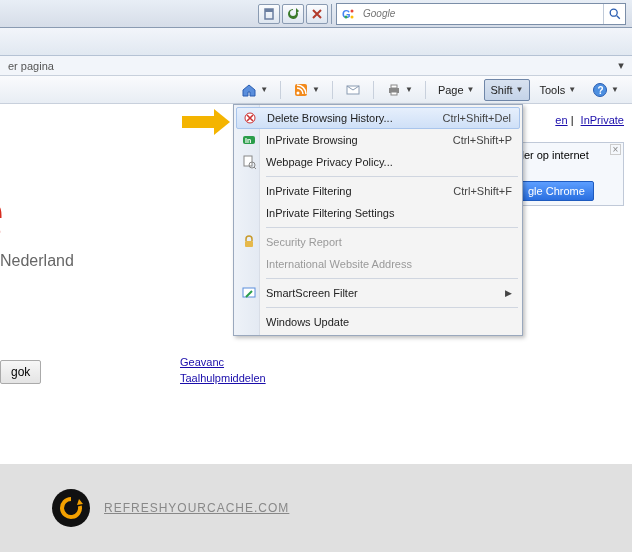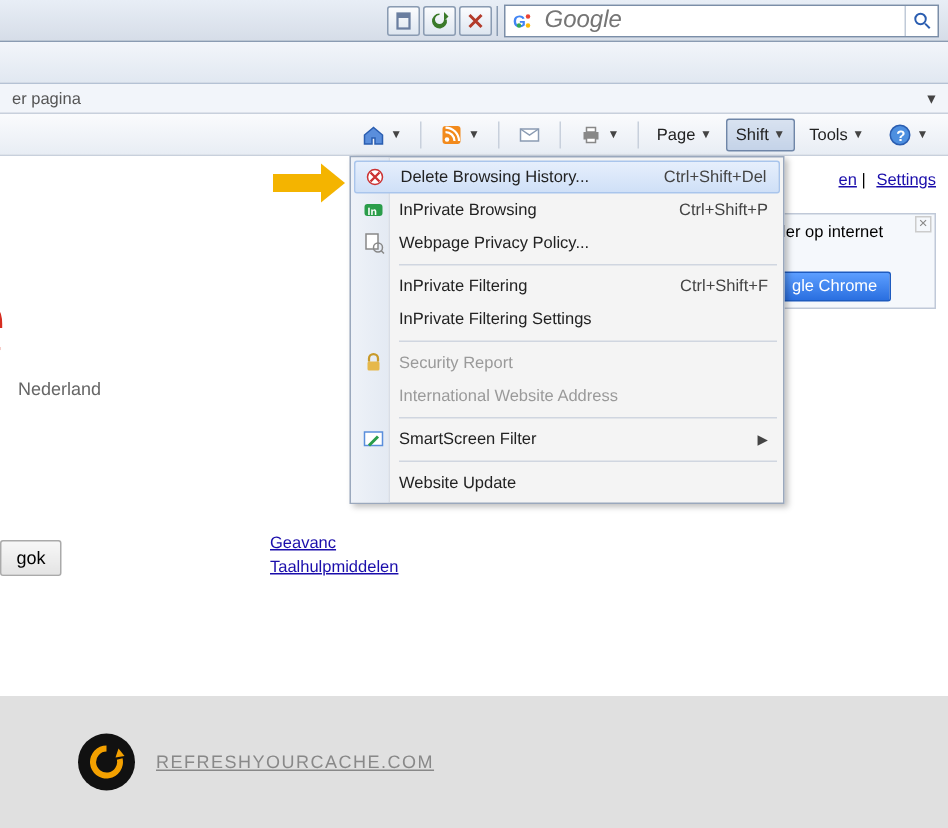--- a/index.html
+++ b/index.html
@@ -3,36 +3,36 @@
 <meta charset="utf-8">
 <style>
 * { margin: 0; padding: 0; box-sizing: border-box; }
 body { font-family: "Segoe UI", Tahoma, sans-serif; font-size: 11px; background: #fff; width: 632px; height: 552px; position: relative; overflow: hidden; }
 .topbar { height: 28px; background: linear-gradient(#e8eef6, #d6dde8); border-bottom: 1px solid #8a9bb2; display: flex; align-items: center; }
 .topbar-left { flex: 1; }
 .addr-divider { width: 1px; height: 20px; background: #8a9bb2; margin: 0 2px; }
 .nav-btn { width: 22px; height: 20px; border: 1px solid #8a9bb2; background: linear-gradient(#fbfcfe, #dee6f0); display: flex; align-items: center; justify-content: center; margin: 0 1px; border-radius: 2px; }
 .search-box { flex: 0 0 290px; height: 22px; background: #fff; border: 1px solid #7b8ea8; margin: 0 6px 0 2px; display: flex; align-items: center; position: relative; }
 .search-icon-g { width: 16px; height: 16px; margin: 0 4px; background: #fff; display: flex; align-items: center; justify-content: center; font-weight: bold; font-size: 12px; }
-.search-input { border: none; outline: none; flex: 1; font-size: 16px; font-style: italic; color: #888; padding: 0 2px; }
+.search-input { border: none; outline: none; flex: 1; font-size: 10px; font-style: italic; color: #888; padding: 0 2px; }
 .search-mag { width: 22px; height: 20px; border-left: 1px solid #c0cad8; display: flex; align-items: center; justify-content: center; color: #2a5db0; }
 .tabbar { height: 28px; background: linear-gradient(#f2f5fa, #e1e8f1); border-bottom: 1px solid #b5c2d4; }
 .pagebar { height: 20px; background: #f2f5fa; border-bottom: 1px solid #c8d0dc; display: flex; align-items: center; padding: 0 4px; }
 .pagebar-text { color: #555; font-size: 11px; flex: 1; padding-left: 4px; }
 .pagebar-dd { width: 14px; height: 14px; color: #444; display:flex;align-items:center;justify-content:center;}
 .cmdbar { height: 28px; background: linear-gradient(#fafbfd, #e8edf4); border-bottom: 1px solid #c8d0dc; display: flex; align-items: center; justify-content: flex-end; padding: 0 6px; gap: 2px; }
 .cmd-btn { height: 22px; padding: 0 6px; display: flex; align-items: center; gap: 3px; border: 1px solid transparent; border-radius: 2px; color: #222; }
 .cmd-btn.pressed { border: 1px solid #6f86a8; background: linear-gradient(#d8e2f0, #c4d3e8); }
 .dd-arrow { font-size: 8px; color: #444; }
 .sep { width: 1px; height: 18px; background: #c8d0dc; margin: 0 3px; }
 .icon16 { width: 16px; height: 16px; display: flex; align-items: center; justify-content: center; }
 .content { position: relative; height: 356px; background: #fff; }
 .google-logo { position: absolute; left: -28px; top: 66px; font-family: Georgia, serif; font-size: 72px; }
 .gl-e { color: #d62d20; font-family: Georgia, serif; }
-.nederland { position: absolute; left: 12px; top: 148px; font-size: 12px; color: #666; }
+.nederland { position: absolute; left: 0; top: 148px; font-size: 16px; color: #666; }
 .links-col { position: absolute; left: 180px; top: 222px; font-size: 11px; margin-top: 28px; }
 .links-col a { color: #1a0dab; text-decoration: underline; display: block; line-height: 16px; }
 .gok-btn { position: absolute; left: 0; top: 256px; padding: 4px 10px; background: linear-gradient(#f7f7f7, #e4e4e4); border: 1px solid #aaa; border-radius: 2px; font-size: 12px; }
 .promo-box { position: absolute; right: 8px; top: 38px; width: 112px; height: 64px; border: 1px solid #c0c9d8; background: #f5f8fc; padding: 6px; font-size: 11px; }
 .promo-close { position: absolute; right: 2px; top: 1px; font-size: 10px; color: #888; border:1px solid #ccc; width:11px; height:11px; line-height:9px; text-align:center;}
 .chrome-btn { display: inline-block; background: linear-gradient(#5c9eff, #2a6fe0); color: #fff; padding: 3px 8px; border-radius: 2px; font-size: 11px; margin-top: 20px; border:1px solid #1e5bbf;}
 .top-links { position: absolute; right: 8px; top: 10px; font-size: 11px; }
 .top-links a { color: #1a0dab; text-decoration: underline; margin-left: 4px; }
 .arrow-cont { position: absolute; left: 182px; top: 8px; }
 .arrow-shaft { width: 34px; height: 12px; background: #f4b400; position: absolute; top: 4px; }
@@ -152,21 +152,21 @@
         <circle cx="8" cy="8" r="6.5" fill="#4d8fe0" stroke="#2a5db0"></circle>
         <text x="5.5" y="12" font-size="10" fill="#fff" font-weight="bold">?</text>
       </svg>
     <span class="dd-arrow">▼</span>
   </div>
 </div>
 
 <div class="content">
   <div class="top-links">
     <a>en</a> |
-    <a>Settings</a>
+    <a>InPrivate</a>
   </div>
 
   <div class="arrow-cont">
     <div class="arrow-shaft"></div>
     <div class="arrow-head"></div>
   </div>
 
   <div class="google-logo">
     <span class="gl-e">e</span>
   </div>
@@ -250,21 +250,21 @@
           <rect x="2" y="3" width="12" height="9" fill="#fff" stroke="#5a8edc"></rect>
           <path d="M5 12l6-6" stroke="#2a9d4a" stroke-width="2"></path>
         </svg>
     </span>
     <span class="menu-label">SmartScreen Filter</span>
     <span class="menu-sub">▶</span>
   </div>
   <div class="menu-sep"></div>
   <div class="menu-item">
     <span class="menu-icon"></span>
-    <span class="menu-label">Website Update</span>
+    <span class="menu-label">Windows Update</span>
   </div>
 </div>
 
 <div class="footer">
   <div class="footer-logo">
     <svg width="30" height="30" viewBox="0 0 30 30">
         <path d="M15 4a11 11 0 1 0 10.7 8.5l-3.8 1A7 7 0 1 1 15 8V4z" fill="#f4a100"></path>
         <path d="M23 6l4 5-6 1 2-6z" fill="#f4a100"></path>
       </svg>
   </div>

